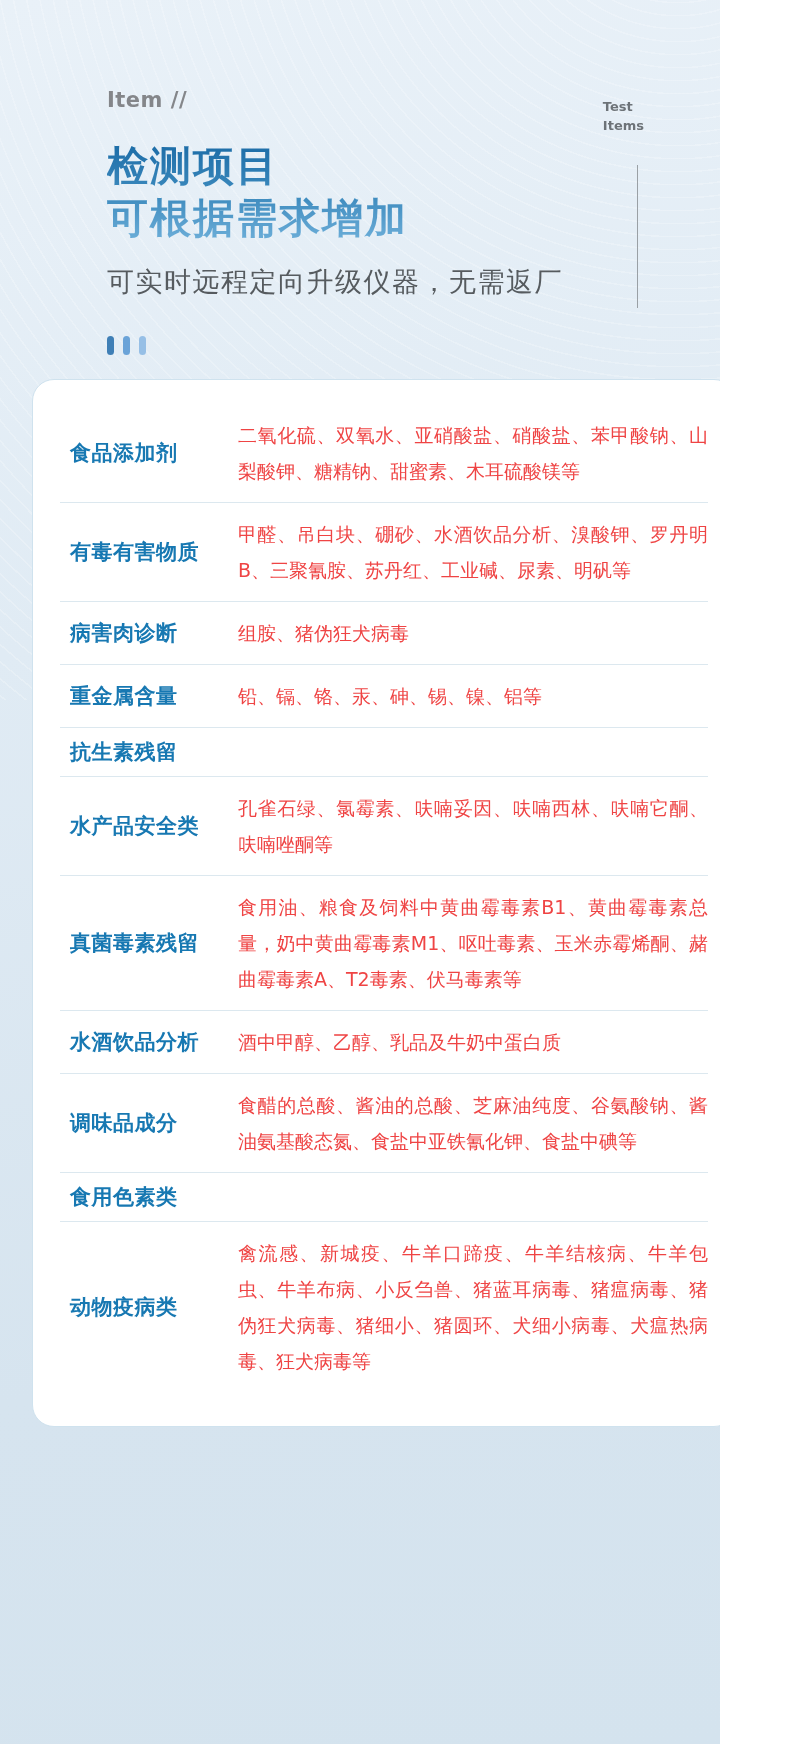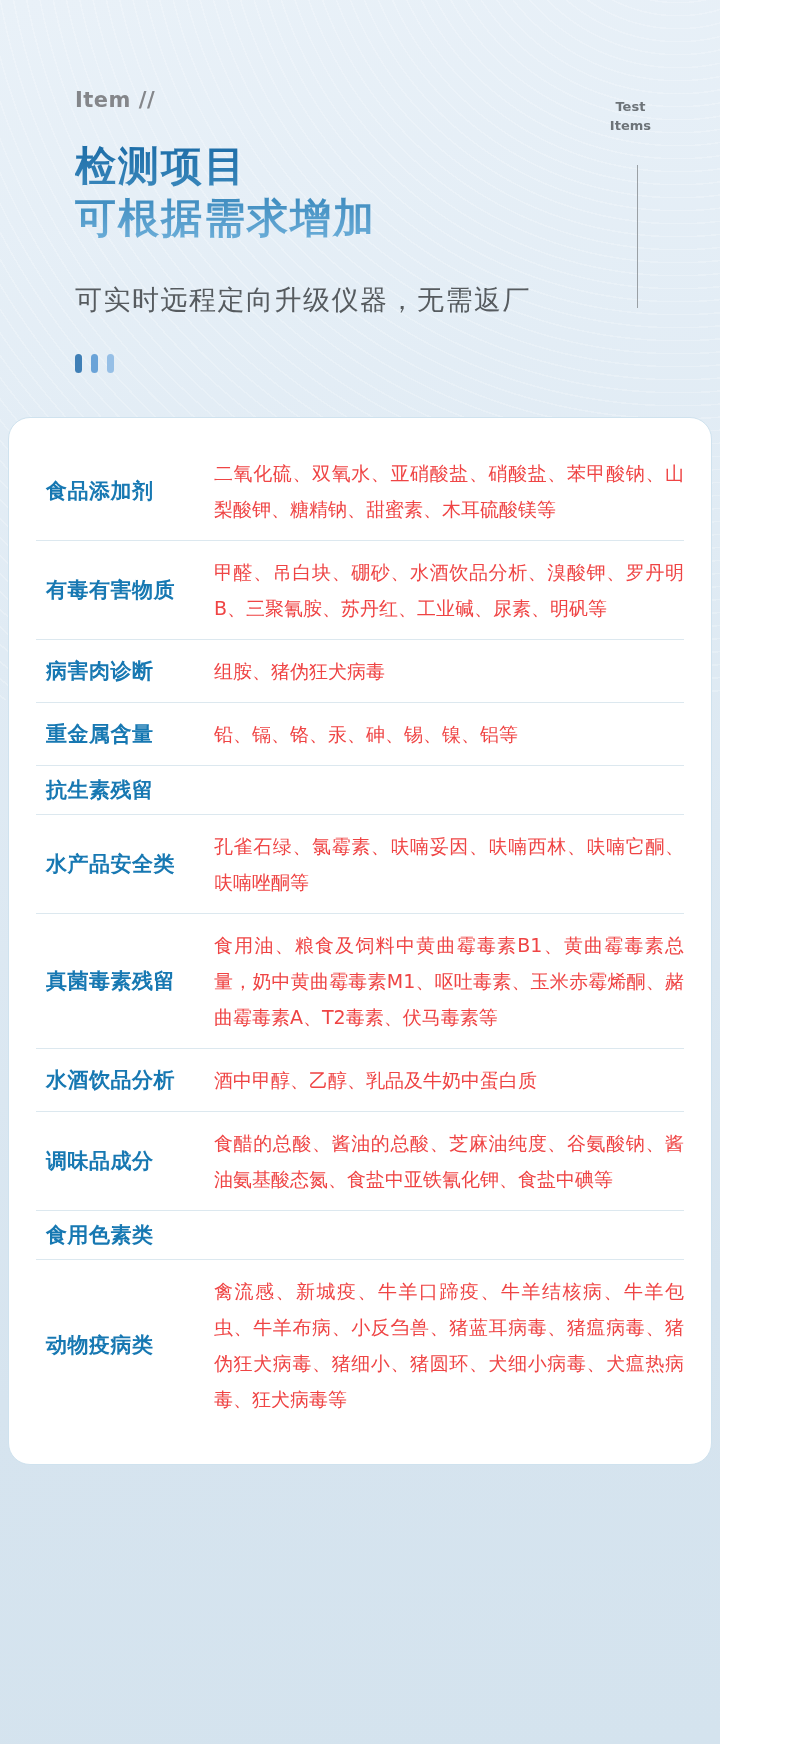--- a/index.html
+++ b/index.html
@@ -5,68 +5,69 @@
   * { margin: 0; padding: 0; box-sizing: border-box; }
   html, body { width: 800px; }
   body { font-family: "DejaVu Sans", "Liberation Sans", sans-serif; }
 
   .page {
     position: relative;
     width: 720px;
     height: 1744px;
     overflow: hidden;
     background: linear-gradient(170deg, #e9f1f8 0%, #e0ebf4 35%, #d6e4ef 75%, #d4e3ee 100%);
+    padding-left: 32px;
   }
   
   .page::before {
     content: "";
     position: absolute;
     inset: -200px -200px auto auto;
     width: 1100px; height: 900px;
     background: repeating-radial-gradient(circle at 78% 8%,
       rgba(255,255,255,0.5) 0 1.5px, rgba(255,255,255,0) 1.5px 13px);
     opacity: .45;
     pointer-events: none;
   }
 
   .header-area { position: relative; padding: 88px 60px 0 75px; }
 
   .eyebrow {
     font-size: 21px; font-weight: 700; color: #84868a; letter-spacing: .5px;
   }
   .corner-label {
-    position: absolute; top: 98px; right: 69px;
-    text-align: center; font-size: 13px; font-weight: 700;
+    position: absolute; top: 98px; right: 76px;
+    text-align: left; font-size: 13px; font-weight: 700;
     color: #6d7378; line-height: 1.45;
   }
   .v-line {
     position: absolute; top: 165px; right: 82px;
     width: 1px; height: 143px; background: #9aa0a5;
   }
 
   .page-title {
     margin-top: 28px;
     font-family: "DejaVu Serif", "Liberation Serif", serif;
     font-size: 41px; font-weight: 700; line-height: 1.27;
     letter-spacing: 2px;
     background: linear-gradient(180deg, #1f6fa9 8%, #3f8cbf 55%, #6fb0da 100%);
     -webkit-background-clip: text; background-clip: text;
     -webkit-text-fill-color: transparent; color: #2578ae;
   }
   .subtitle {
-    margin-top: 38px;
+    margin-top: 20px;
     font-size: 27px; color: #565b5f; letter-spacing: 1.5px;
   }
   .bars { margin-top: 36px; display: flex; gap: 9px; }
   .bars span { width: 7px; height: 19px; border-radius: 3.5px; display: block; }
 
   .card {
     position: relative;
     width: 704px;
-    margin: 44px auto 0;
+    margin: 24px auto 0;
     background: #ffffff;
     border: 1px solid #cfe2ee;
     border-radius: 22px;
     padding: 24px 27px 34px;
   }
   .row { display: flex; align-items: center; padding: 10px 0; }
   .row + .row { border-top: 1px solid #dce8ef; }
   .row-label {
     flex: 0 0 178px;
     padding-left: 10px;

